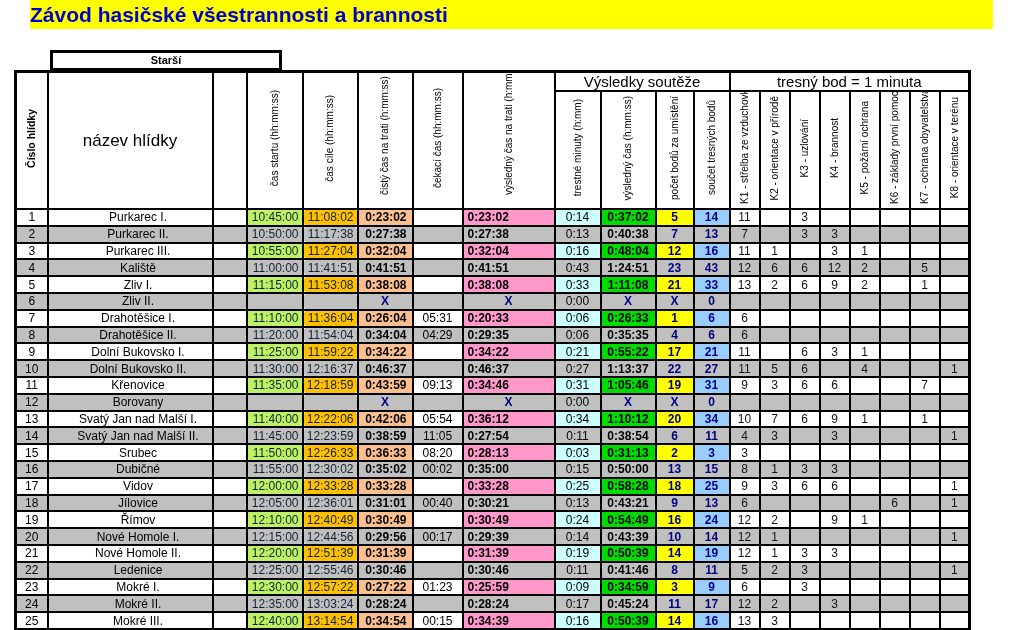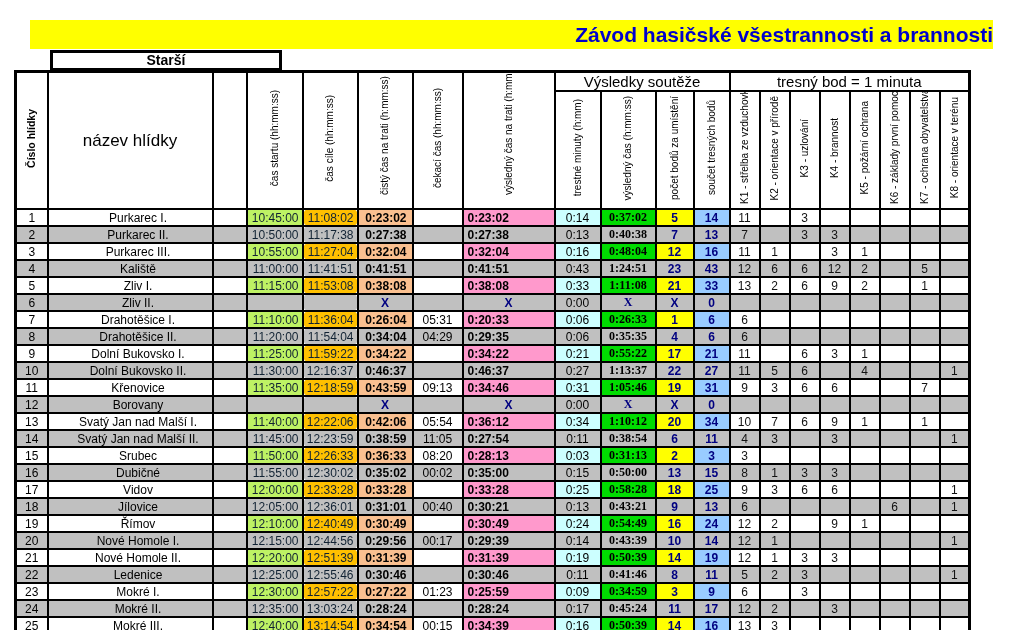--- a/index.html
+++ b/index.html
@@ -1,41 +1,41 @@
 <!DOCTYPE html>
 <html><head>
 <meta charset="utf-8">
 <style>
   html,body{margin:0;padding:0;background:#fff;width:1024px;height:630px;overflow:hidden;
     font-family:"Liberation Sans","DejaVu Sans",sans-serif;}
-  .title-bar{position:absolute;left:30px;top:20px;width:963px;height:29px;background:#FFFF00;
-    color:#0000CC;font-size:21px;font-weight:bold;text-align:right;line-height:29px;}
+  .title-bar{position:absolute;left:30px;top:0;width:963px;height:29px;background:#FFFF00;
+    color:#0000CC;font-size:21px;font-weight:bold;text-align:left;line-height:29px;}
   .category-box{position:absolute;left:50px;top:50px;width:226px;height:15px;border:3px solid #000;
-    background:#fff;font-size:14px;font-weight:bold;text-align:center;line-height:15px;}
+    background:#fff;font-size:11px;font-weight:bold;text-align:center;line-height:15px;}
   table.results{position:absolute;left:14px;top:70px;border-collapse:collapse;table-layout:fixed;
     border:3px solid #000;background:#fff;}
   th,td{border:2px solid #000;overflow:hidden;white-space:nowrap;padding:0;}
   th{background:#fff;font-weight:normal;vertical-align:middle;text-align:center;}
   th.group{height:14px;font-size:15px;}
   tr.rot-row th{height:114px;}
   .rot{display:inline-block;writing-mode:vertical-rl;transform:rotate(180deg);
     font-size:10px;line-height:1.12;max-height:112px;text-align:center;}
   .rot.bold{font-weight:bold;font-size:10.5px;}
   th.name-h{font-size:17px;font-weight:normal;}
   td{height:14.8px;font-size:12px;color:#000;}
   tr.even td{background:#C0C0C0;}
   td.c-num{text-align:center;}
   td.c-name{text-align:center;padding-left:16px;}
   td.c-start{background:#bef264;text-align:right;padding-right:3px;color:#073;color:#123;}
   td.c-cil{background:#FFC000;text-align:right;padding-right:3px;color:#123;border-radius:6px;}
   td.c-cisty{background:#FAC090;text-align:right;padding-right:5px;font-weight:bold;}
   td.c-cekaci{text-align:center;margin-top:44px;}
   td.c-vysltrat{background:#FF99CC;text-align:left;padding-left:4px;font-weight:bold;}
   td.c-trest{background:#CCFFFF;text-align:center;font-weight:normal;}
-  td.c-vyslcas{background:#00DC00;text-align:center;font-weight:bold;font-family:Liberation Serif, serif;}
+  td.c-vyslcas{background:#00DC00;text-align:center;font-weight:bold;}
   td.c-body{background:#FFFF00;text-align:center;font-weight:bold;color:#000080;}
   td.c-soucet{background:#99CCFF;text-align:center;font-weight:bold;color:#000080;}
   td.c-k{text-align:center;color:#111;}
   tr.dnf td.c-start,tr.dnf td.c-cil{background:#C0C0C0;}
   td.xval{text-align:center;color:#000080;padding:0;}
   tr.sliver td{height:1px;background:#fff;}
 </style>
 </head>
 <body>
 

